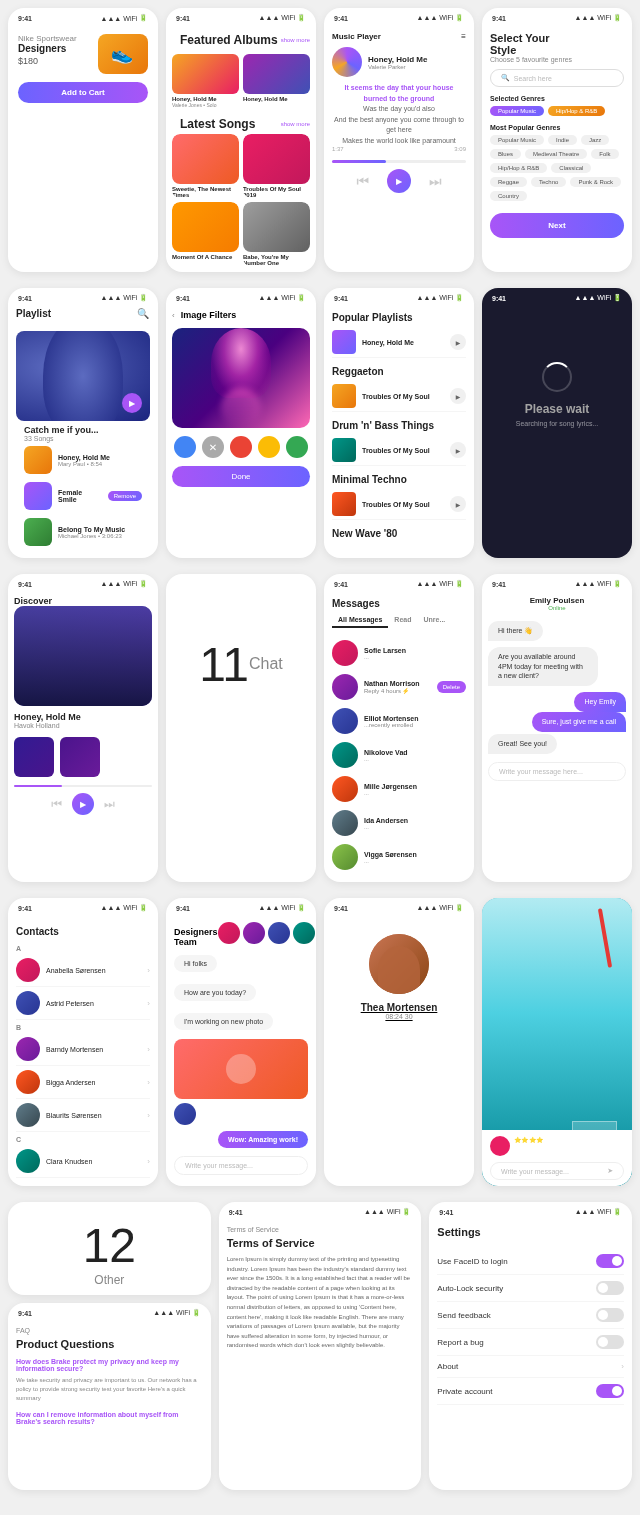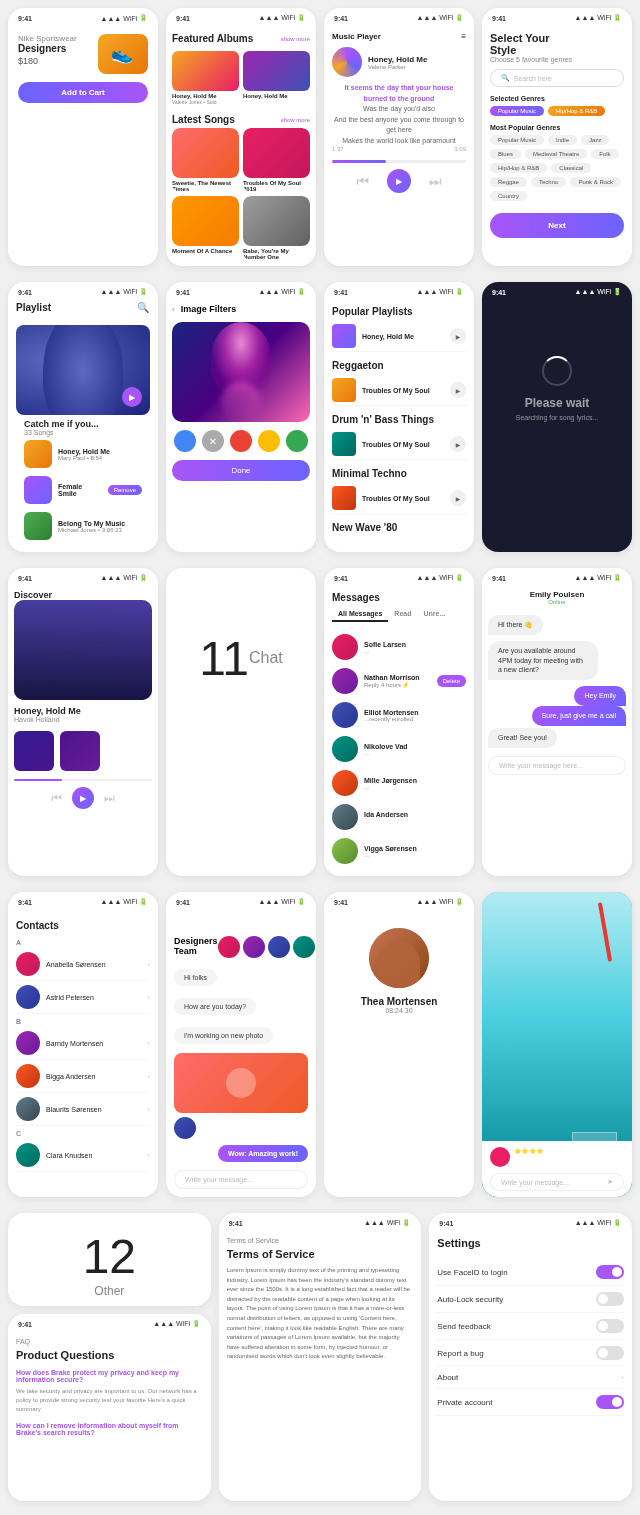--- a/index.html
+++ b/index.html
@@ -162,21 +162,21 @@
       color: white;
       border: none;
       border-radius: 10px;
       padding: 2px 6px;
       font-size: 6px;
       cursor: pointer;
     }
 
     
     .discover-card { padding: 6px; }
-    .section-title { font-size: 10px; font-weight: 700; color: #222; }
+    .section-title { font-size: 12px; font-weight: 700; color: #222; margin-left: 8px; }
     .show-more { font-size: 6px; color: #a855f7; }
     .album-grid {
       display: grid;
       grid-template-columns: 1fr 1fr;
       gap: 4px;
       margin-top: 4px;
     }
     .album-thumb {
       height: 40px;
       border-radius: 6px;
@@ -543,20 +543,21 @@
       float: right;
       margin-top: 6px;
       clear: both;
     }
 
     .profile-card {
       display: flex;
       flex-direction: column;
       align-items: center;
       padding: 20px 12px;
+      text-decoration: underline;
     }
     .profile-avatar {
       width: 60px;
       height: 60px;
       border-radius: 50%;
       background: linear-gradient(135deg, #c97553, #8b4513);
       margin-bottom: 8px;
       overflow: hidden;
       display: flex;
       align-items: center;
@@ -1146,21 +1147,21 @@
   </div>
 
   <div class="phone-card">
     <div class="phone-header">
       <span class="status-bar">9:41</span>
       <div class="signal-icons">
           <span>▲▲▲ WiFi 🔋</span>
         </div>
     </div>
     <div class="chat-group-card">
-      <div style="display:flex;justify-content:space-between;margin-top:20px;">
+      <div style="display:flex;justify-content:space-between;align-items:center;">
         <span style="font-size:9px;font-weight:700;">Designers Team</span>
         <div class="cg-avatars">
           <div class="cg-avatar av1"></div>
           <div class="cg-avatar av2"></div>
           <div class="cg-avatar av3"></div>
           <div class="cg-avatar av4"></div>
 
         </div>
       </div>
       <div class="cg-msg-group">

